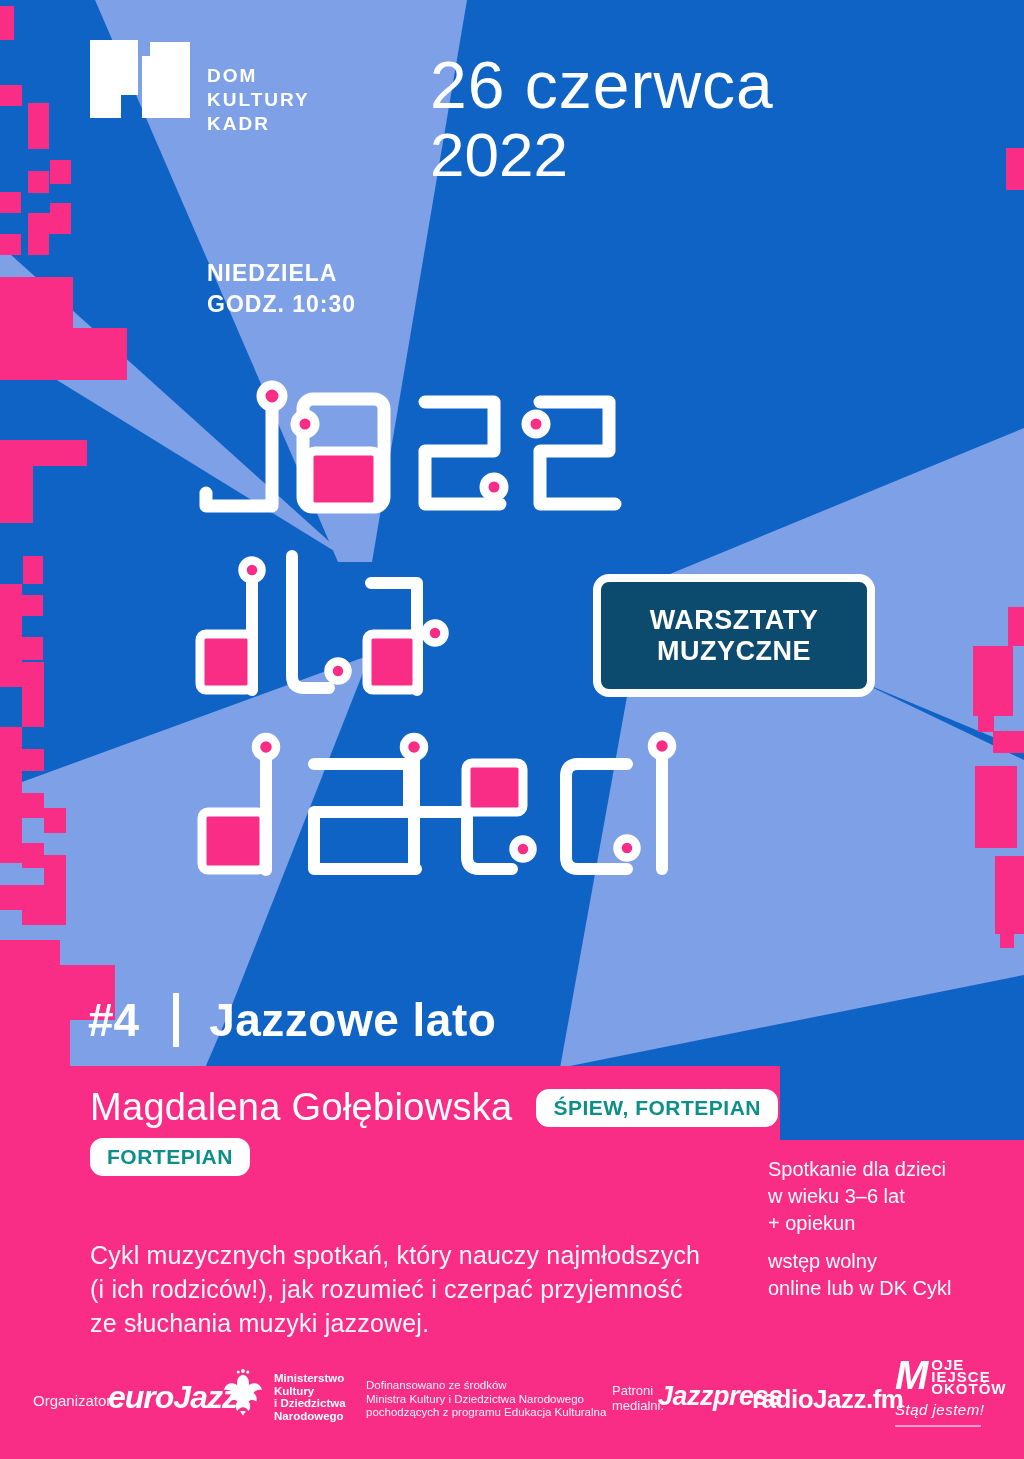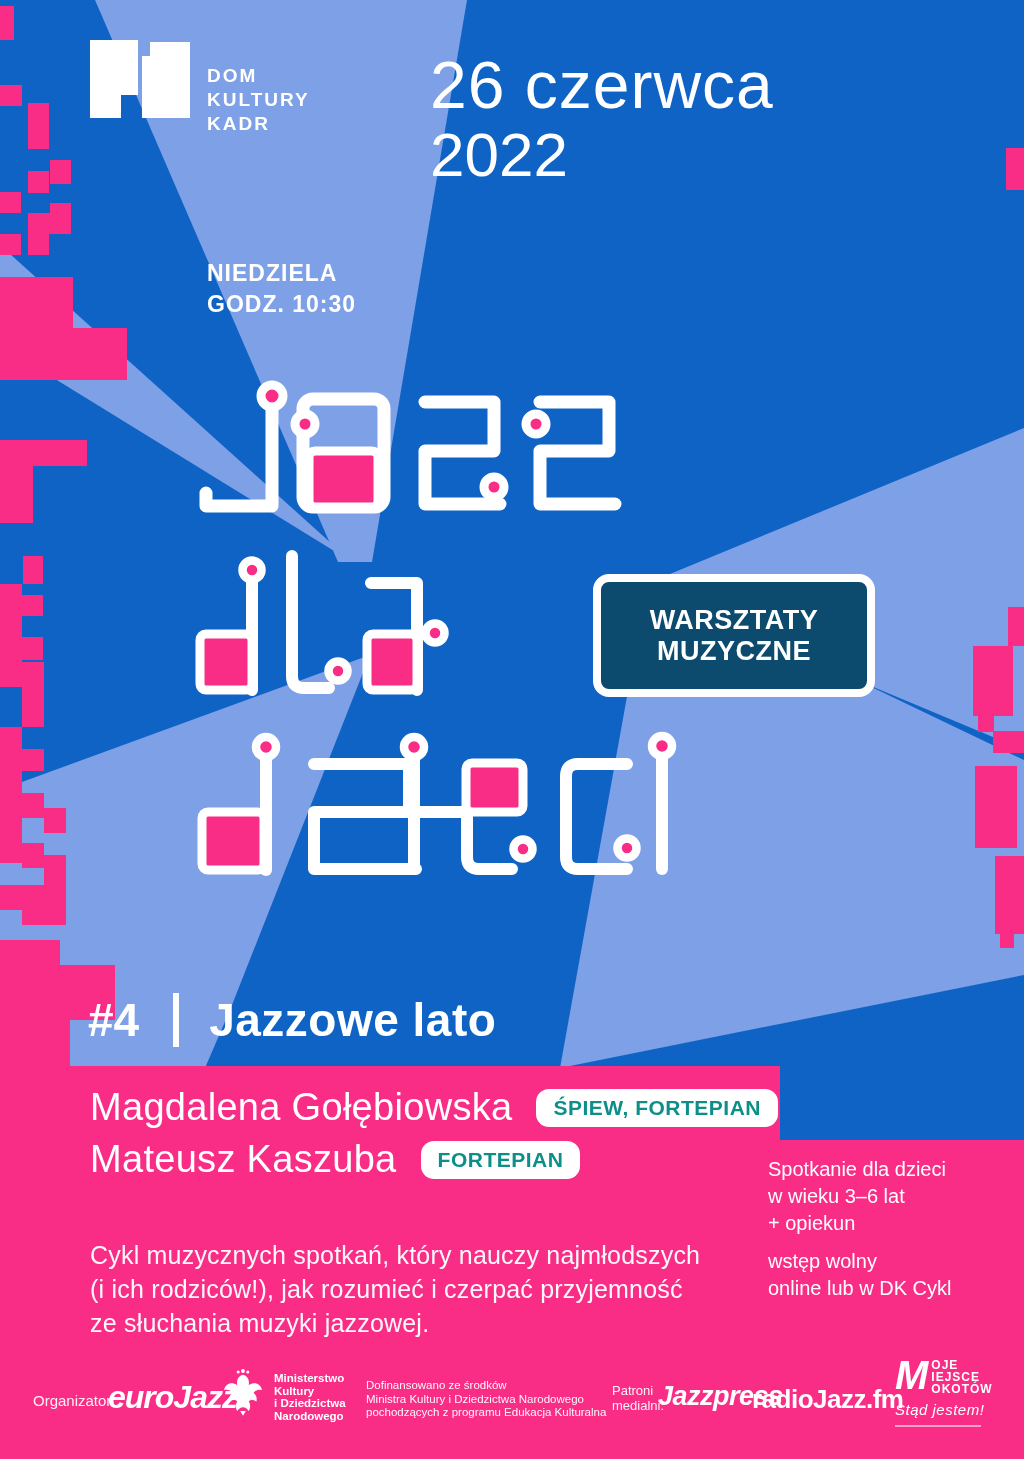--- a/index.html
+++ b/index.html
@@ -47,21 +47,21 @@
   .f-label{font-size:15px;font-weight:300;opacity:0.92;}
   .f-eurojazz{font-size:32px;font-weight:bold;font-style:italic;letter-spacing:-1px;}
   .f-ministry{font-size:11.5px;font-weight:bold;line-height:12.5px;}
   .f-funding{font-size:11.5px;font-weight:400;line-height:13.5px;opacity:0.95;}
   .f-patrons{font-size:13px;font-weight:300;line-height:15px;opacity:0.92;}
   .f-jazzpress{font-size:27px;font-weight:bold;font-style:italic;letter-spacing:-0.5px;}
   .f-radiojazz{font-size:26px;font-weight:bold;letter-spacing:-0.5px;}
   .mmm{position:absolute;left:895px;top:1356px;width:110px;}
   .mmm-top{display:flex;align-items:flex-start;gap:3px;}
   .mmm-m{font-size:40px;font-weight:bold;font-style:italic;line-height:38px;}
-  .mmm-lines{font-size:12px;font-weight:bold;letter-spacing:1px;line-height:12px;padding-top:3px;text-transform:uppercase;}
+  .mmm-lines{font-size:15px;font-weight:bold;letter-spacing:1px;line-height:12px;padding-top:3px;text-transform:uppercase;}
   .mmm-slogan{font-style:italic;font-size:15px;margin-top:6px;letter-spacing:0.5px;}
   .mmm-rule{width:86px;height:2px;background:#ffffff;opacity:0.55;margin-top:7px;}
 </style>
 </head>
 <body>
 
 <div class="poster">
 
   <svg class="bg" viewBox="0 0 1024 1459" preserveAspectRatio="none" aria-hidden="true">
     <polygon class="ray" points="95,0 467,0 372,562 338,562"></polygon>
@@ -211,21 +211,20 @@
     <span class="ep-num">#4</span>
     <span class="ep-bar"></span>
     <span class="ep-title">Jazzowe lato</span>
   </div>
 
   <div class="performer-row" style="top:1086px;">
     <span class="p-name">Magdalena Gołębiowska</span>
     <span class="p-role">ŚPIEW, FORTEPIAN</span>
   </div>
   <div class="performer-row" style="top:1138px;">
-    <span class="p-name">Mateusz Kaszuba</span>
     <span class="p-role">FORTEPIAN</span>
   </div>
 
   <div class="info" style="top:1156px;">
     <div>Spotkanie dla dzieci</div>
     <div>w wieku 3–6 lat</div>
     <div>+ opiekun</div>
   </div>
   <div class="info" style="top:1248px;">
     <div>wstęp wolny</div>

